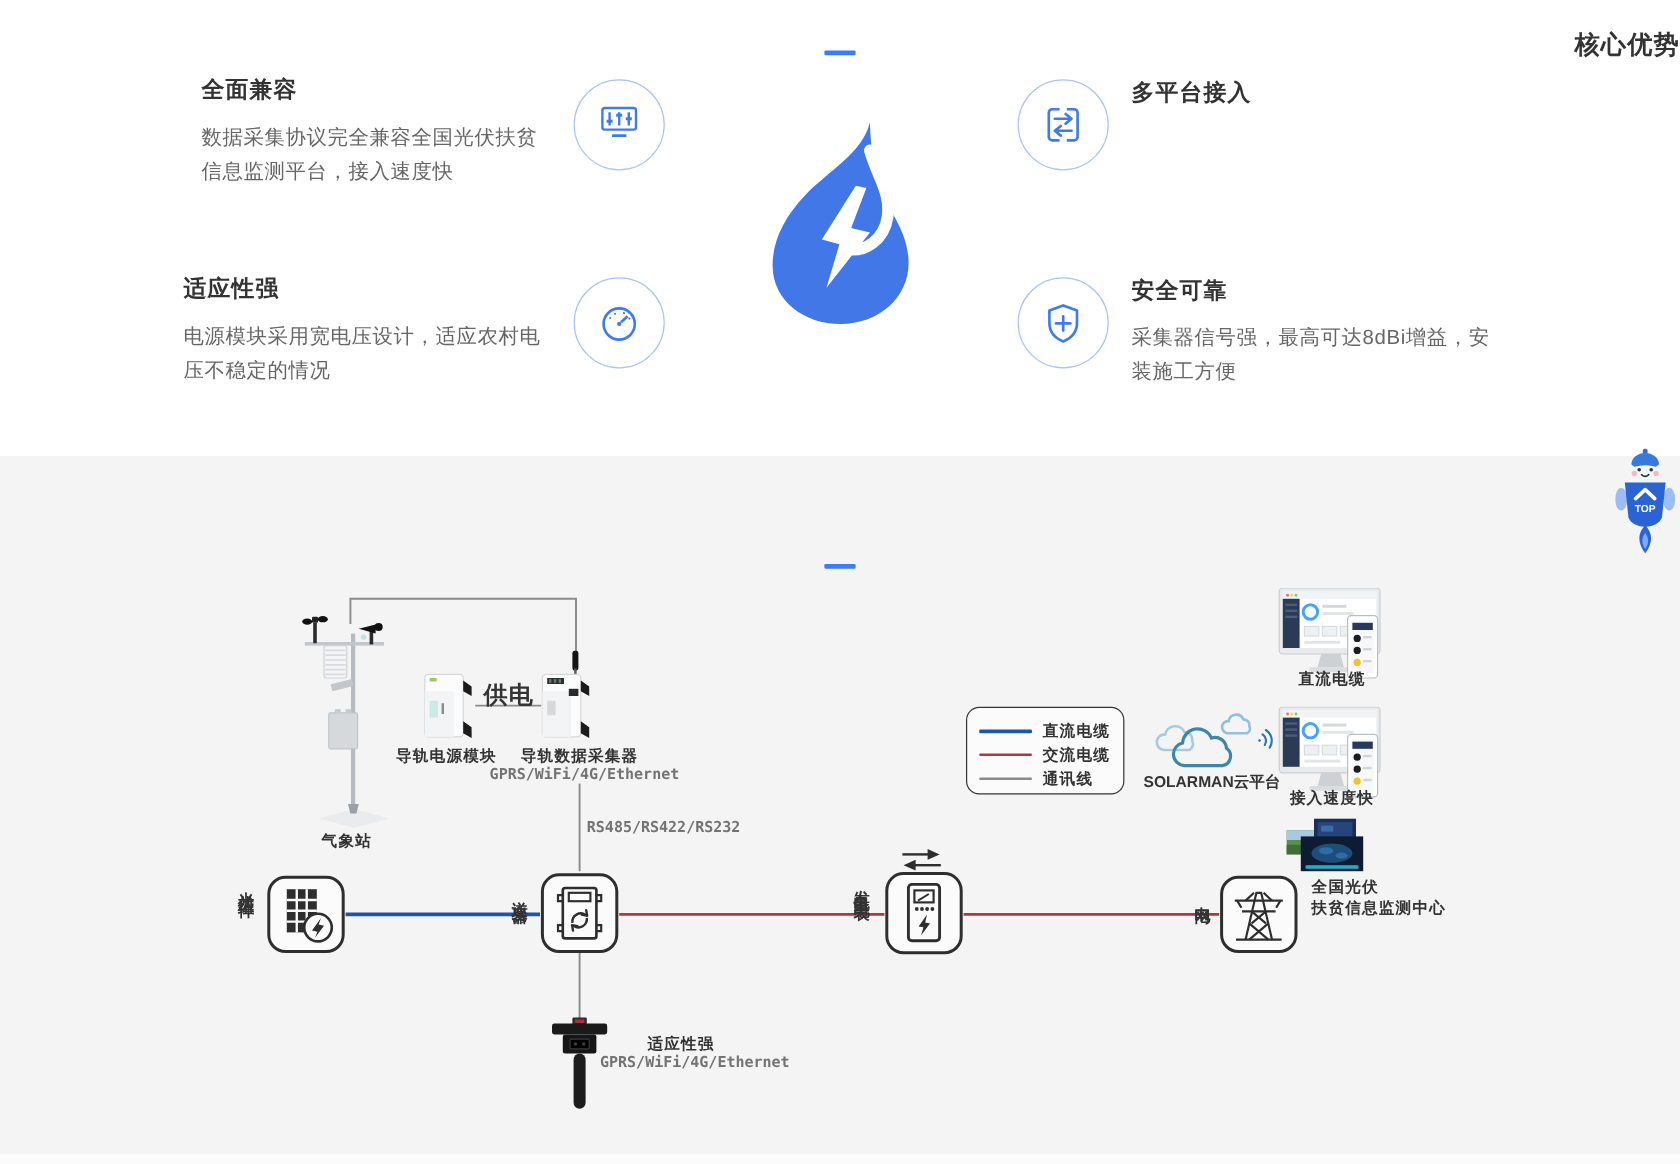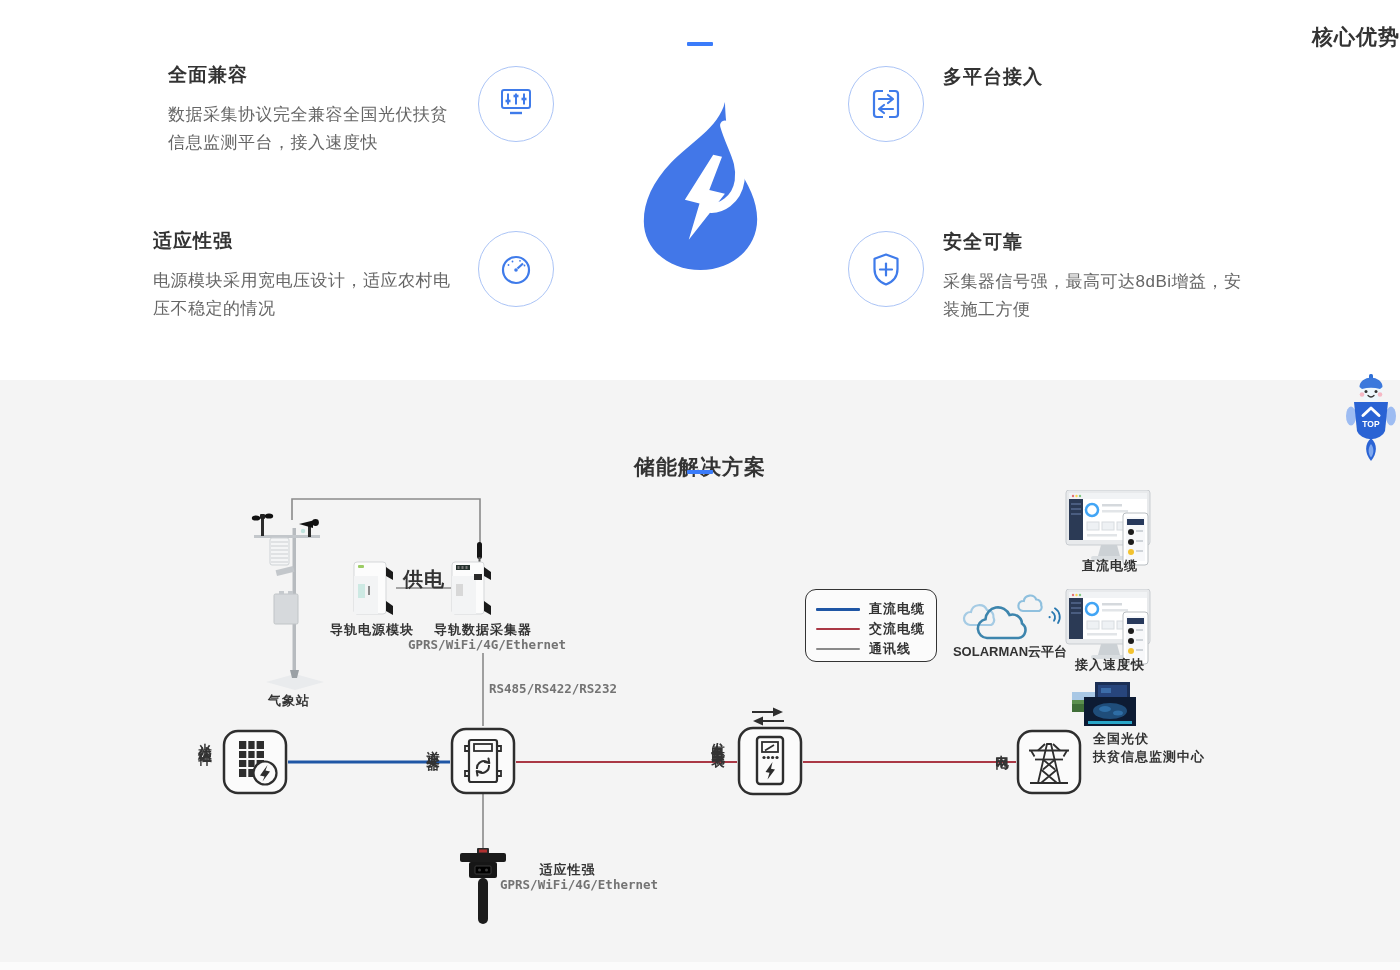--- a/index.html
+++ b/index.html
@@ -134,21 +134,20 @@
     <line x1="14" y1="20.5" x2="26" y2="20.5" stroke-linecap="round"></line>
   </svg>
 </div>
 <div class="feature-text t-left abs" style="left:943px;top:229px;width:310px;">
   <h3>安全可靠</h3>
   <p>采集器信号强，最高可达8dBi增益，安装施工方便</p>
 </div>
 
 <div class="solution-sec">
 
-  <h2 class="sec-title" style="top:56px;">储能解决方案</h2>
   <div class="title-underline" style="top:90px;"></div>
 
   <svg class="lines-layer">
 
     <polyline points="292,140 292,119 480,119 480,165" fill="none" stroke="#8a8a8a" stroke-width="1.6"></polyline>
     <line x1="396" y1="208" x2="451" y2="208" stroke="#8a8a8a" stroke-width="1.6"></line>
     <line x1="483" y1="273" x2="483" y2="346" stroke="#8a8a8a" stroke-width="1.6"></line>
     <line x1="483" y1="414" x2="483" y2="470" stroke="#8a8a8a" stroke-width="1.6"></line>
 
     <line x1="288" y1="382" x2="450" y2="382" stroke="#1f56a5" stroke-width="3"></line>

